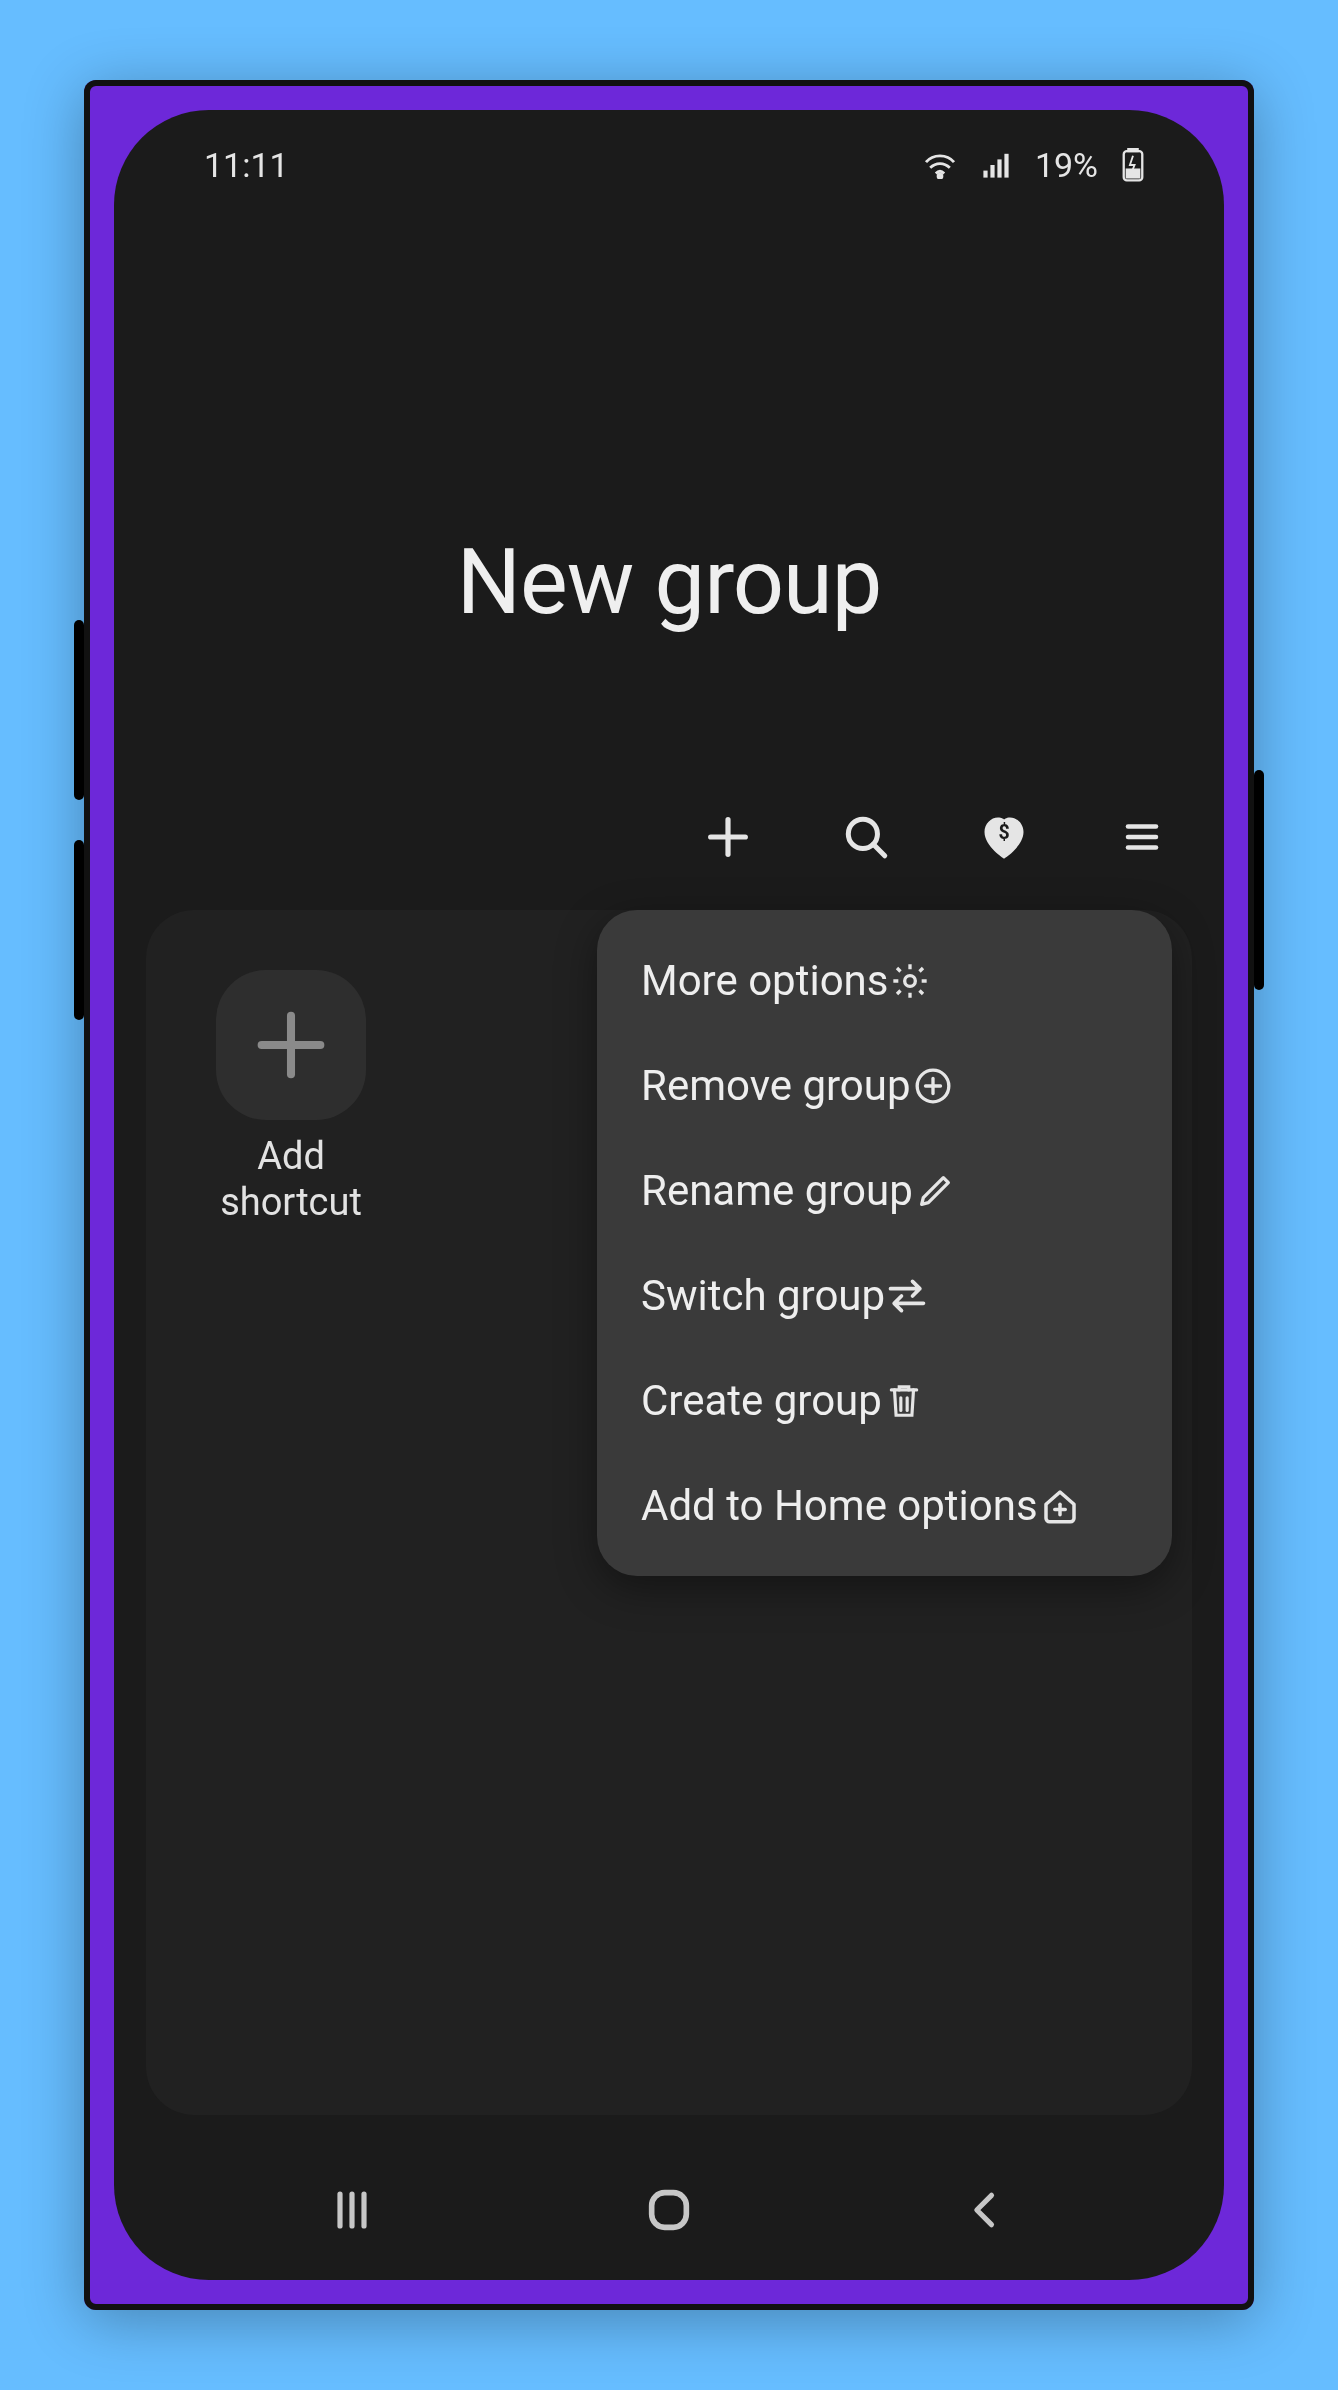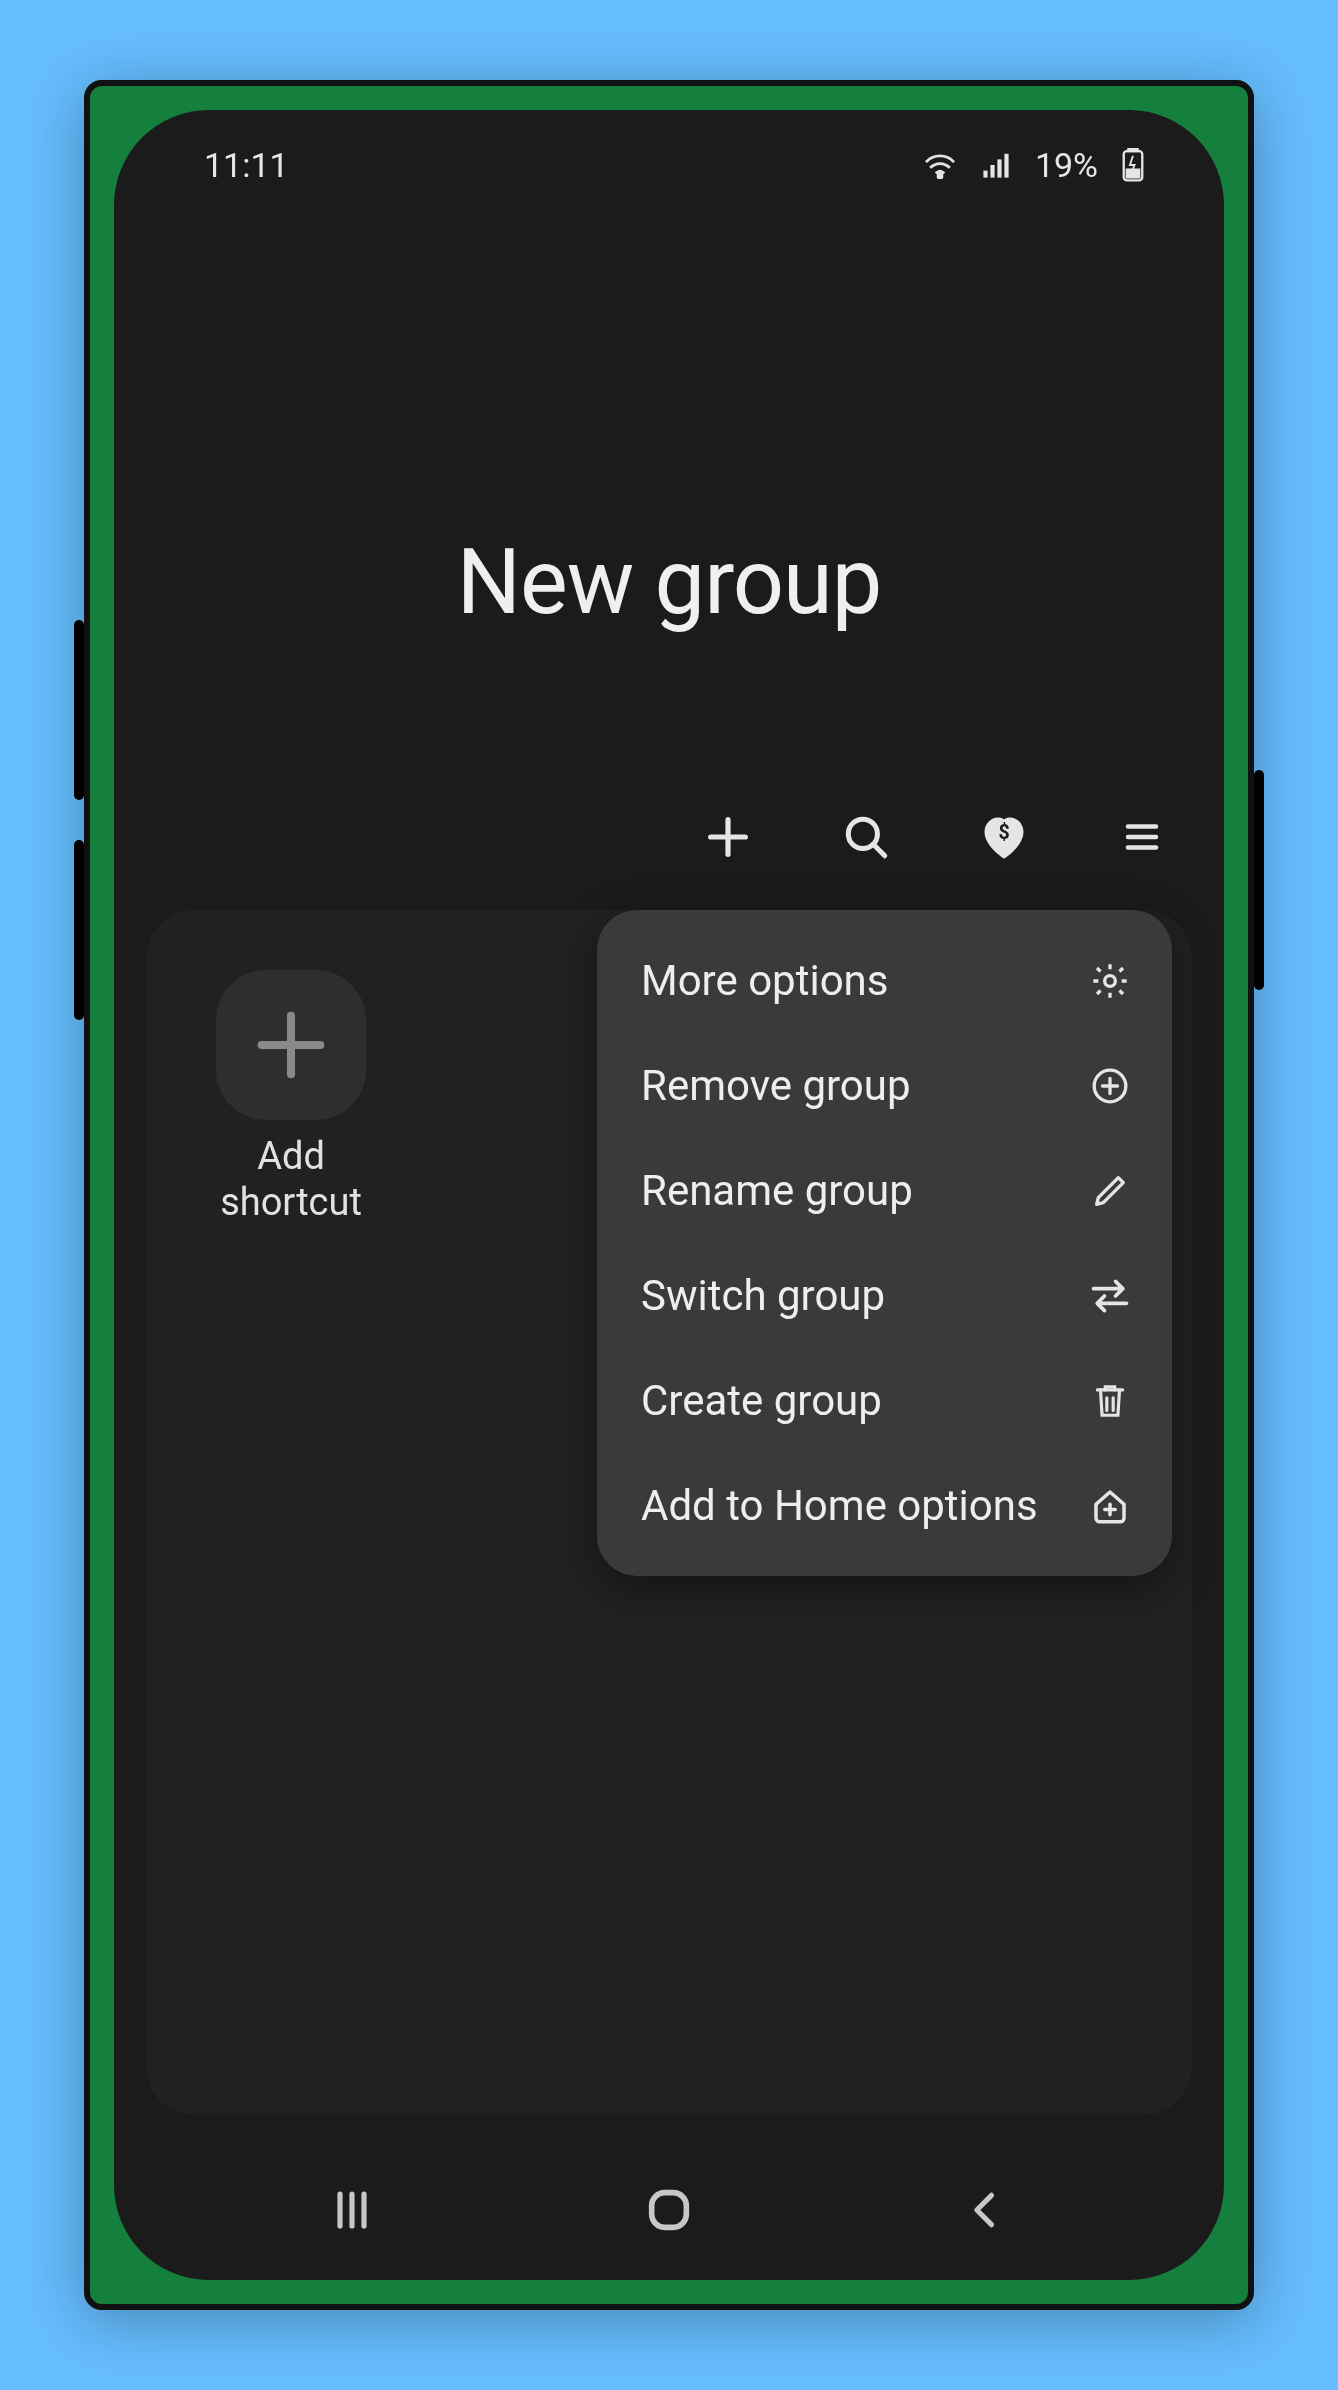--- a/index.html
+++ b/index.html
@@ -10,22 +10,22 @@
     justify-content: center;
     align-items: flex-start;
     font-family: -apple-system, Roboto, "Segoe UI", Arial, sans-serif;
     width: 1338px;
     height: 2390px;
     padding-top: 80px;
   }
   .phone-frame {
     width: 1170px;
     height: 2230px;
-    background: #15803d;
-    border-radius: 18px;
+    background: #6d28d9;
+    border-radius: 12px;
     padding: 30px;
     position: relative;
     box-shadow: inset 0 0 0 6px #111, 0 10px 60px rgba(0,0,0,.3);
   }
   .phone-side-btn {
     position: absolute;
     background: #000;
     border-radius: 6px;
   }
   .btn-left-1 { left: -10px; top: 540px; width: 10px; height: 180px; }
@@ -124,21 +124,20 @@
     top: 800px; right: 52px;
     width: 575px;
     background: #3a3a3a;
     border-radius: 40px;
     padding: 18px 0;
     display: flex; flex-direction: column;
     box-shadow: 0 12px 40px rgba(0,0,0,.4);
   }
   .menu-item {
     display: flex;
-    justify-content: space-between;
     align-items: center;
     padding: 28px 40px 28px 44px;
     font-size: 42px;
     color: #eee;
     cursor: pointer;
   }
   .menu-icon { width: 44px; height: 44px; flex: 0 0 44px; display:flex; align-items:center; justify-content:center; }
 
   .nav-bar {
     position: absolute;

